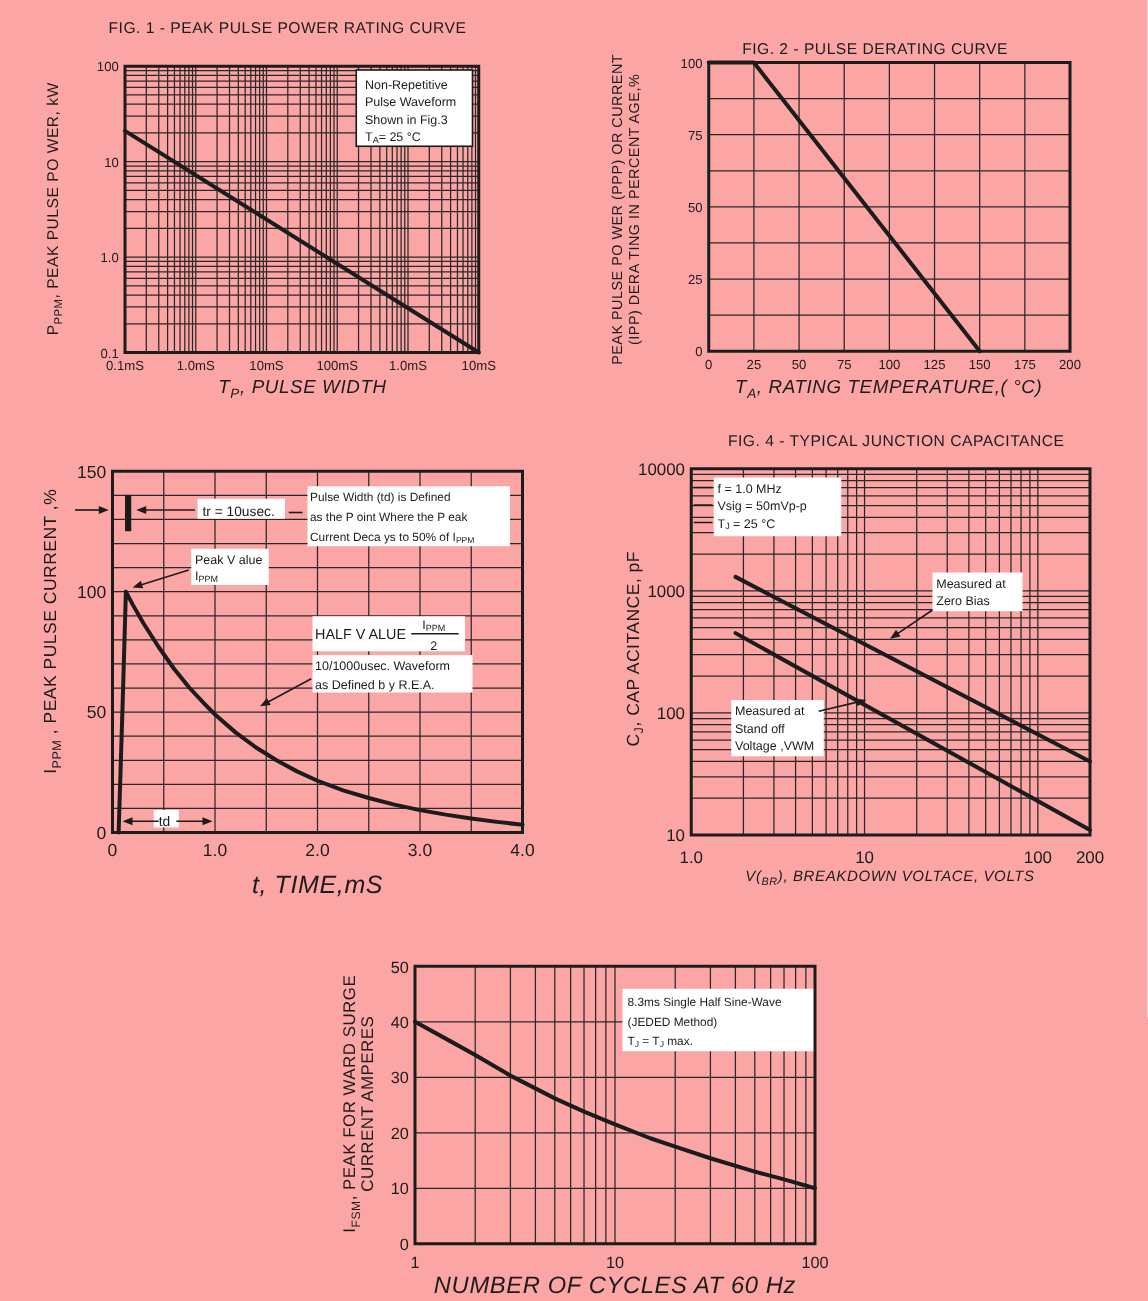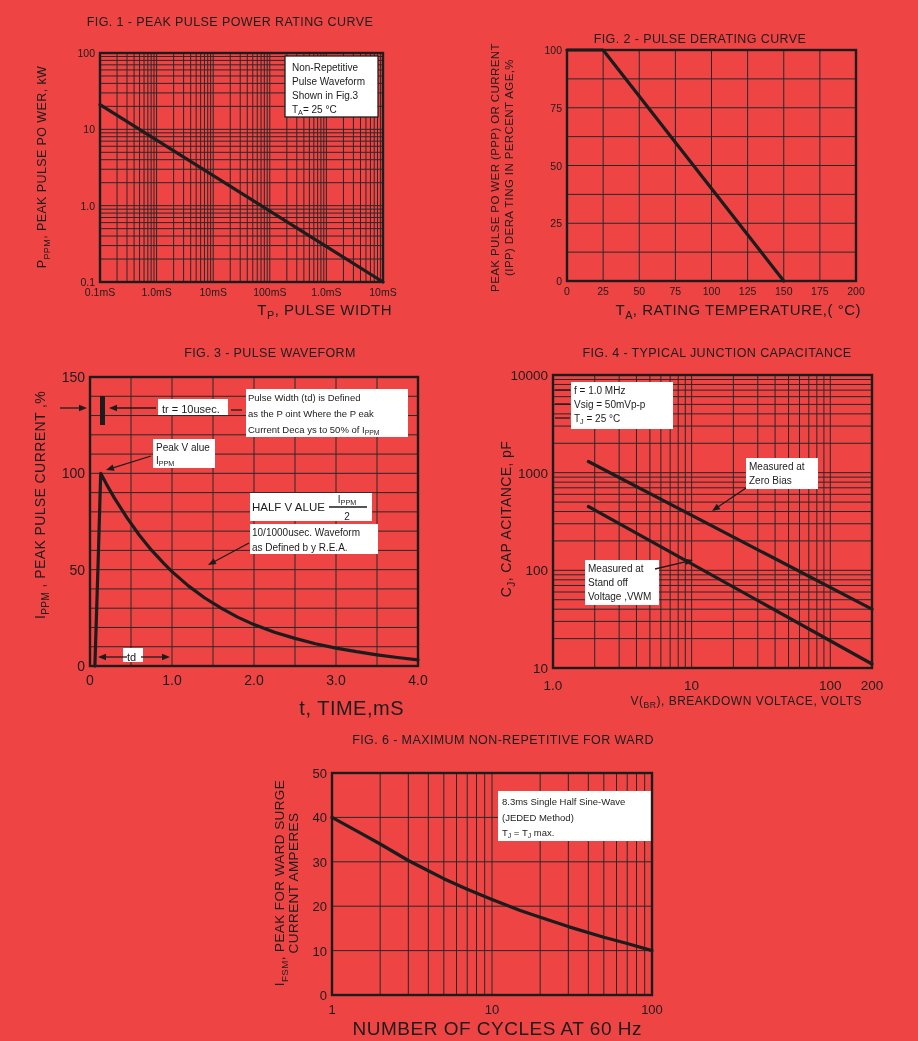--- a/index.html
+++ b/index.html
@@ -1,25 +1,25 @@
 <!DOCTYPE html>
 <html><head>
 <meta charset="utf-8">
 <style>
   html,body{margin:0;padding:0;background:#fff;overflow:hidden;}
   body{width:918px;height:1041px;font-family:"Liberation Sans",sans-serif;color:#1c1c1c;}
-  .page{position:relative;width:918px;height:1041px;background:#ef4444;}
+  .page{position:relative;width:918px;height:1041px;background:#fca5a5;}
   .figsvg{position:absolute;}
   .grid{stroke:#282828;stroke-width:1;}
   .frame{fill:none;stroke:#1c1c1c;stroke-width:2.4;}
   .curve{fill:none;stroke:#1c1c1c;stroke-width:3.2;stroke-linecap:round;stroke-linejoin:round;}
   .ann-line{stroke:#1c1c1c;stroke-width:1.3;}
   svg text{font-family:"Liberation Sans",sans-serif;fill:#1c1c1c;}
   .t{position:absolute;text-align:center;letter-spacing:0.4px;font-size:12.5px;white-space:nowrap;}
-  .xl{position:absolute;text-align:right;letter-spacing:0.5px;white-space:nowrap;}
+  .xl{position:absolute;text-align:center;letter-spacing:0.5px;white-space:nowrap;font-style:italic;}
   .yl{position:absolute;text-align:center;transform:rotate(-90deg);letter-spacing:0.4px;white-space:nowrap;}
   sub{font-size:72%;line-height:0;}
 </style>
 </head>
 <body>
 
 <div class="page">
 
   <div class="t" style="left:70px;top:15px;width:320px;">FIG. 1 - PEAK PULSE POWER RATING CURVE</div>
   <svg id="chart-0" class="figsvg" style="left:0;top:0;" width="459" height="336">
@@ -156,21 +156,20 @@
       <text x="103" y="169.5" font-size="10.5" text-anchor="end"><tspan>50</tspan></text>
       <text x="103" y="227.25" font-size="10.5" text-anchor="end"><tspan>25</tspan></text>
       <text x="103" y="285" font-size="10.5" text-anchor="end"><tspan>0</tspan></text>
     </svg>
   <div class="xl" style="left:561px;top:301px;width:300px;font-size:15px;"><span>T</span><sub>A</sub><span>, RATING  TEMPERATURE,( °C)</span></div>
   <div class="yl" style="left:332px;top:154px;width:340px;font-size:11.5px;line-height:13.5px;">
     <div>PEAK PULSE PO WER (PPP) OR CURRENT</div>
     <div>(IPP) DERA TING IN PERCENT AGE,%</div>
   </div>
 
-  <div class="t" style="left:110px;top:346px;width:320px;">FIG. 3 - PULSE  WAVEFORM</div>
   <svg id="chart-2" class="figsvg" style="left:0;top:340px;" width="459" height="390">
       <line x1="90" y1="37" x2="90" y2="326" class="grid"></line>
       <line x1="131" y1="37" x2="131" y2="326" class="grid"></line>
       <line x1="172" y1="37" x2="172" y2="326" class="grid"></line>
       <line x1="213" y1="37" x2="213" y2="326" class="grid"></line>
       <line x1="254" y1="37" x2="254" y2="326" class="grid"></line>
       <line x1="295" y1="37" x2="295" y2="326" class="grid"></line>
       <line x1="336" y1="37" x2="336" y2="326" class="grid"></line>
       <line x1="377" y1="37" x2="377" y2="326" class="grid"></line>
       <line x1="418" y1="37" x2="418" y2="326" class="grid"></line>
@@ -317,21 +316,20 @@
       <text x="129" y="232" font-size="10" text-anchor="start"><tspan>Measured at</tspan></text>
       <text x="129" y="246" font-size="10" text-anchor="start"><tspan>Stand off</tspan></text>
       <text x="129" y="260" font-size="10" text-anchor="start"><tspan>Voltage ,VWM</tspan></text>
       <line x1="196" y1="229" x2="229.32921462004796" y2="221.1062386426202" class="ann-line"></line>
       <polygon points="234,220 226.9528501284934,224.95758799100176 225.47786527166645,218.72987415106567" fill="#1c1c1c"></polygon>
     </svg>
   <div class="xl" style="left:562px;top:694px;width:300px;font-size:12px;"><span>V(</span><sub>BR</sub><span>),  BREAKDOWN VOLTACE, VOLTS</span></div>
   <div class="yl" style="left:356px;top:511px;width:300px;font-size:14px;"><span>C</span><sub>J</sub><span>, CAP ACITANCE, pF</span></div>
 
   <div class="t" style="left:343px;top:733px;width:320px;line-height:15px;white-space:normal;">
-    <div>FIG. 6 - MAXIMUM NON-REPETITIVE FOR  WARD</div>
   </div>
   <svg id="chart-4" class="figsvg" style="left:230px;top:725px;" width="460" height="316">
       <line x1="102" y1="48" x2="102" y2="270" class="grid"></line>
       <line x1="150.164799306237" y1="48" x2="150.164799306237" y2="270" class="grid"></line>
       <line x1="178.339400755146" y1="48" x2="178.339400755146" y2="270" class="grid"></line>
       <line x1="198.329598612474" y1="48" x2="198.329598612474" y2="270" class="grid"></line>
       <line x1="213.835200693763" y1="48" x2="213.835200693763" y2="270" class="grid"></line>
       <line x1="226.504200061383" y1="48" x2="226.504200061383" y2="270" class="grid"></line>
       <line x1="237.21568640228108" y1="48" x2="237.21568640228108" y2="270" class="grid"></line>
       <line x1="246.49439791871097" y1="48" x2="246.49439791871097" y2="270" class="grid"></line>

